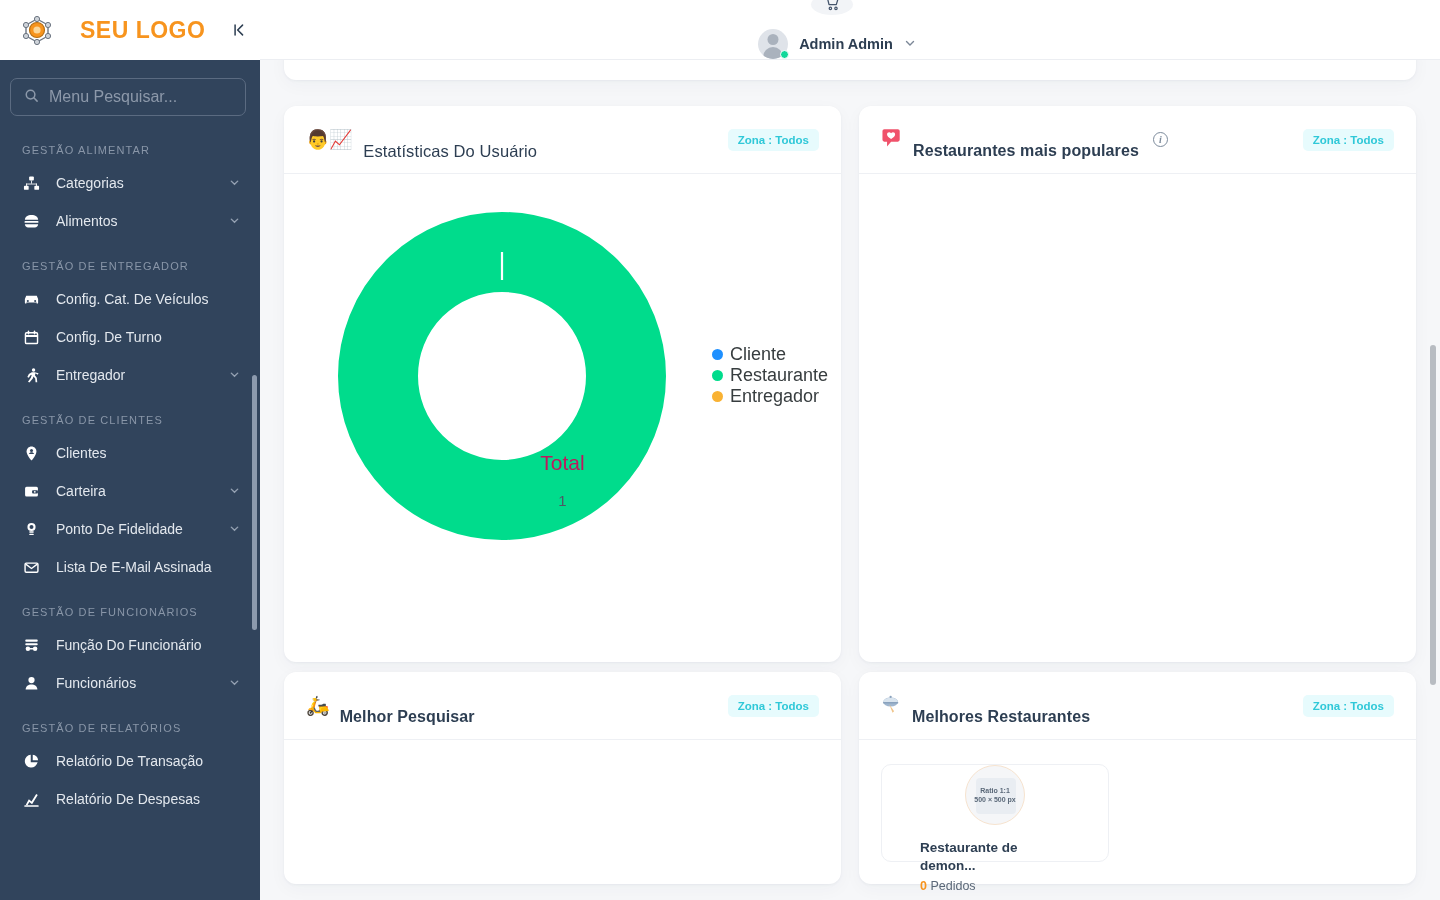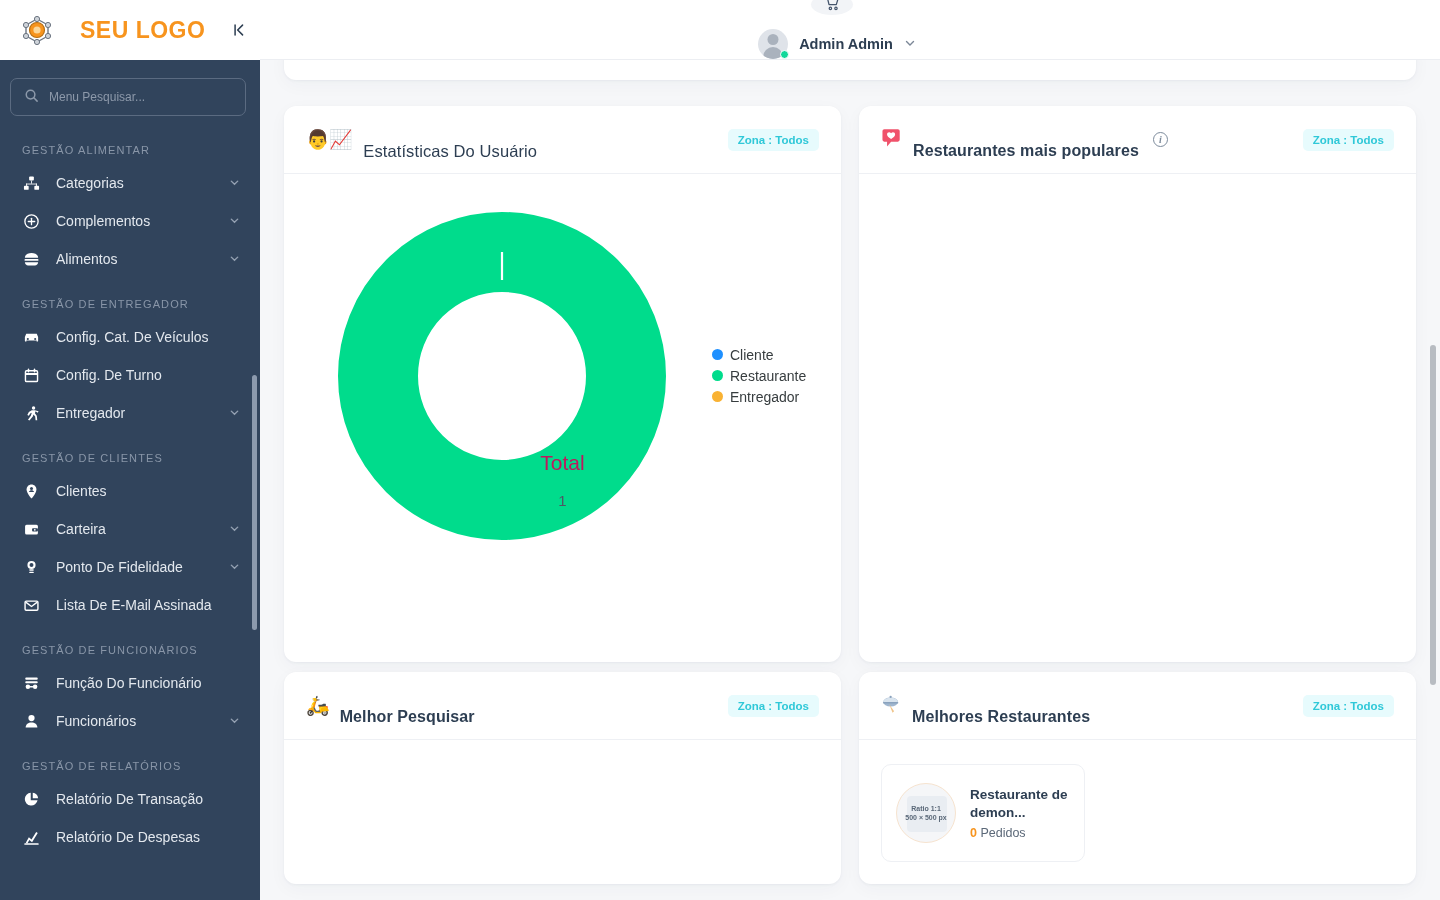--- a/index.html
+++ b/index.html
@@ -46,21 +46,21 @@
   .search-wrap { padding: 18px 14px 8px 10px; }
   .search-box {
     display: flex; align-items: center; gap: 10px;
     height: 38px; border: 1px solid #5b6b81;
     border-radius: 7px; padding: 0 13px;
     background: transparent;
   }
   .search-box svg { flex: 0 0 15px; }
   .search-input {
     border: none; background: transparent; outline: none;
-    color: #f9a8d4; font-size: 12px; width: 100%;
+    color: #f9a8d4; font-size: 16px; width: 100%;
     font-family: "Liberation Sans", sans-serif;
   }
   .search-input::placeholder { color: #8d99aa; }
 
   .nav-group-title {
     font-size: 11px; letter-spacing: 1.1px;
     color: #8996a8; text-transform: uppercase;
     padding: 20px 0 8px 22px;
     font-weight: 400;
   }
@@ -189,21 +189,21 @@
   }
   .select-caret { margin-left: auto; color: #7b8797; font-size: 11px;
     font-family: "DejaVu Sans", sans-serif; }
 
   .donut-area { position: absolute; left: 0; top: 90px; width: 557px; height: 440px; }
   .legend {
     position: absolute; left: 428px; top: 148px;
   }
   .legend-item { display: flex; align-items: center; gap: 7px; height: 21px; }
   .legend-dot { width: 11px; height: 11px; border-radius: 50%; flex:0 0 11px; }
-  .legend-label { font-size: 14px; color: #373d3f; }
+  .legend-label { font-size: 18px; color: #373d3f; }
 
   .donut-center-title {
     position: absolute; width: 100%; text-align: center;
     top: 345px; font-size: 21px; font-weight: normal; color: #be185d;
   }
   .donut-center-value {
     position: absolute; width: 100%; text-align: center;
     top: 386px; font-size: 15px; color: #4e5864;
   }
   .donut-pct {
@@ -211,25 +211,26 @@
     top: 495px; font-size: 11.5px; font-weight: bold; color: #ffffff;
     letter-spacing: .2px;
   }
 
   .card-empty-tall { height: 556px; }
   .card-empty-short { height: 212px; }
 
   
   .rest-list { padding: 24px 22px; }
   .rest-item {
-    width: 204px; height: 98px;
+    width: 228px; height: 98px;
     border: 1px solid #eef0f4; border-radius: 10px;
     display: flex; align-items: center; gap: 14px;
     padding: 0 14px;
     background: #fff;
+    flex-direction: column;
   }
   .rest-thumb {
     flex: 0 0 60px; width: 60px; height: 60px; border-radius: 50%;
     background: #f5f6f8; border: 1px solid #f6e3cf;
     display: flex; flex-direction: column; align-items: center; justify-content: center;
     overflow: hidden; position: relative;
   }
   .rest-thumb .ph-box {
     position: absolute; left: 10px; top: 12px; width: 40px; height: 36px;
     background: #e9edf2; border-radius: 4px;
@@ -318,35 +319,20 @@
           </svg>
         </span>
         <span class="nav-label">Categorias</span>
         <span class="nav-caret">
           <svg viewBox="0 0 12 12" width="11" height="11" fill="none" stroke="#94a1b2" stroke-width="1.5" stroke-linecap="round">
               <path d="M2.5 4.5 L6 8 L9.5 4.5"></path>
             </svg>
         </span>
       </div>
 
-      <div class="nav-item">
-        <span class="nav-icon">
-          <svg viewBox="0 0 18 18" width="17" height="17" fill="none" stroke="#ffffff" stroke-width="1.4">
-            <circle cx="9" cy="9" r="7"></circle>
-            <line x1="9" y1="5.6" x2="9" y2="12.4" stroke-linecap="round"></line>
-            <line x1="5.6" y1="9" x2="12.4" y2="9" stroke-linecap="round"></line>
-          </svg>
-        </span>
-        <span class="nav-label">Complementos</span>
-        <span class="nav-caret">
-          <svg viewBox="0 0 12 12" width="11" height="11" fill="none" stroke="#94a1b2" stroke-width="1.5" stroke-linecap="round">
-              <path d="M2.5 4.5 L6 8 L9.5 4.5"></path>
-            </svg>
-        </span>
-      </div>
 
       <div class="nav-item">
         <span class="nav-icon">
           <svg viewBox="0 0 18 18" width="17" height="17" fill="#ffffff">
             <path d="M2 7.2 C2 4 5 2.2 9 2.2 C13 2.2 16 4 16 7.2 Z"></path>
             <rect x="1.6" y="8.4" width="14.8" height="1.9" rx="0.9"></rect>
             <path d="M2 12 h14 c0 2 -1.6 3.4 -3.4 3.4 h-7.2 C3.6 15.4 2 14 2 12 Z"></path>
           </svg>
         </span>
         <span class="nav-label">Alimentos</span>

